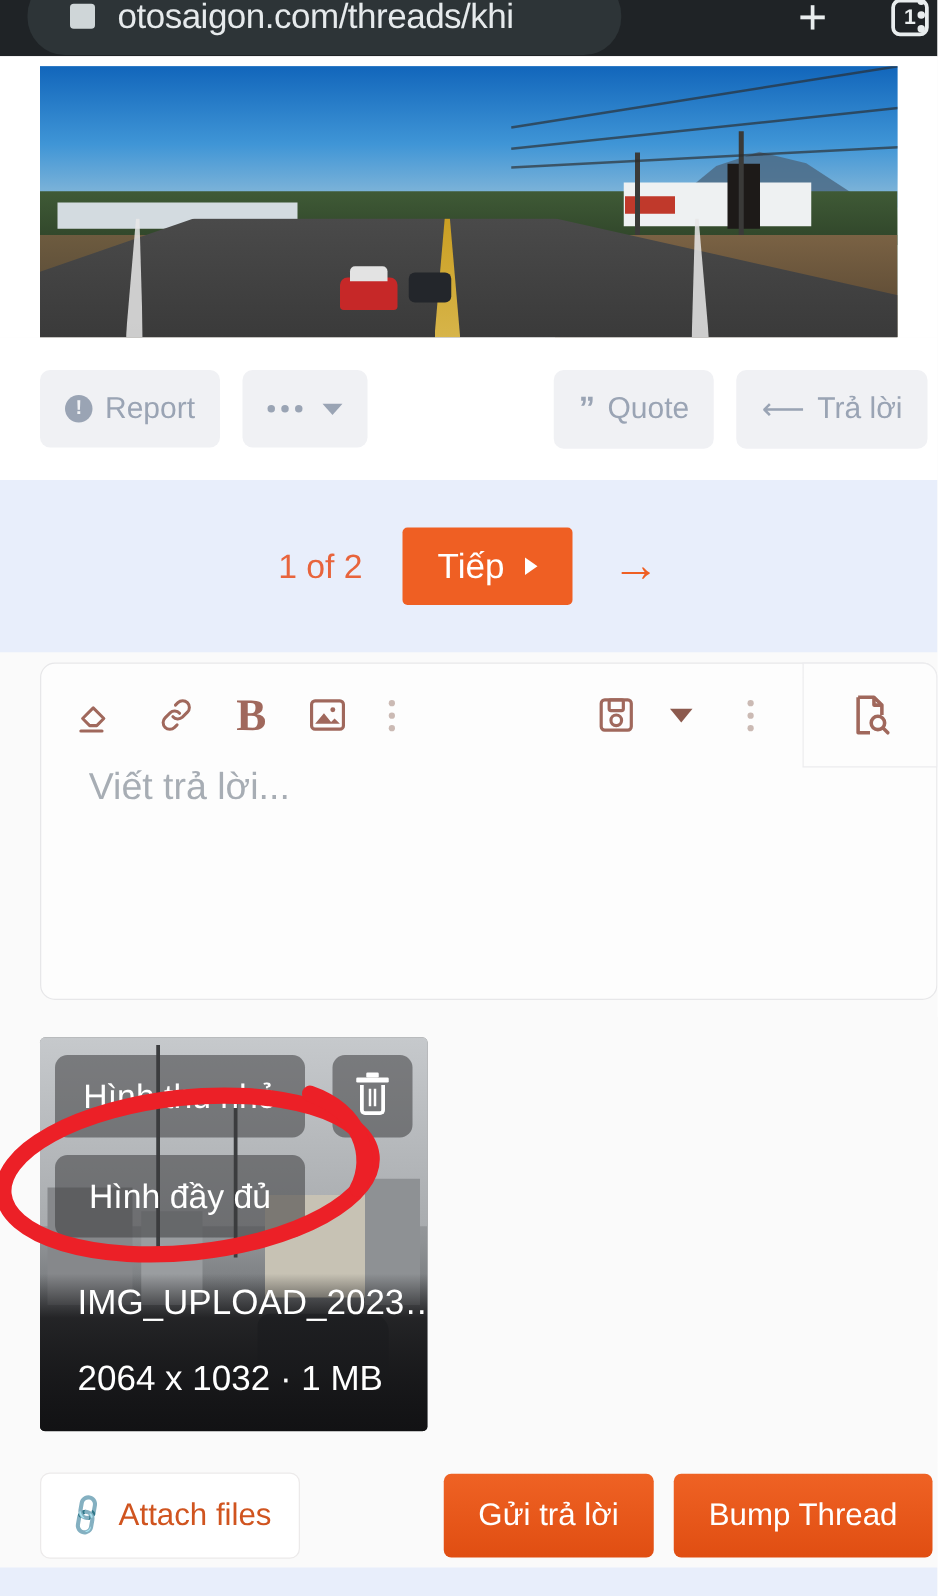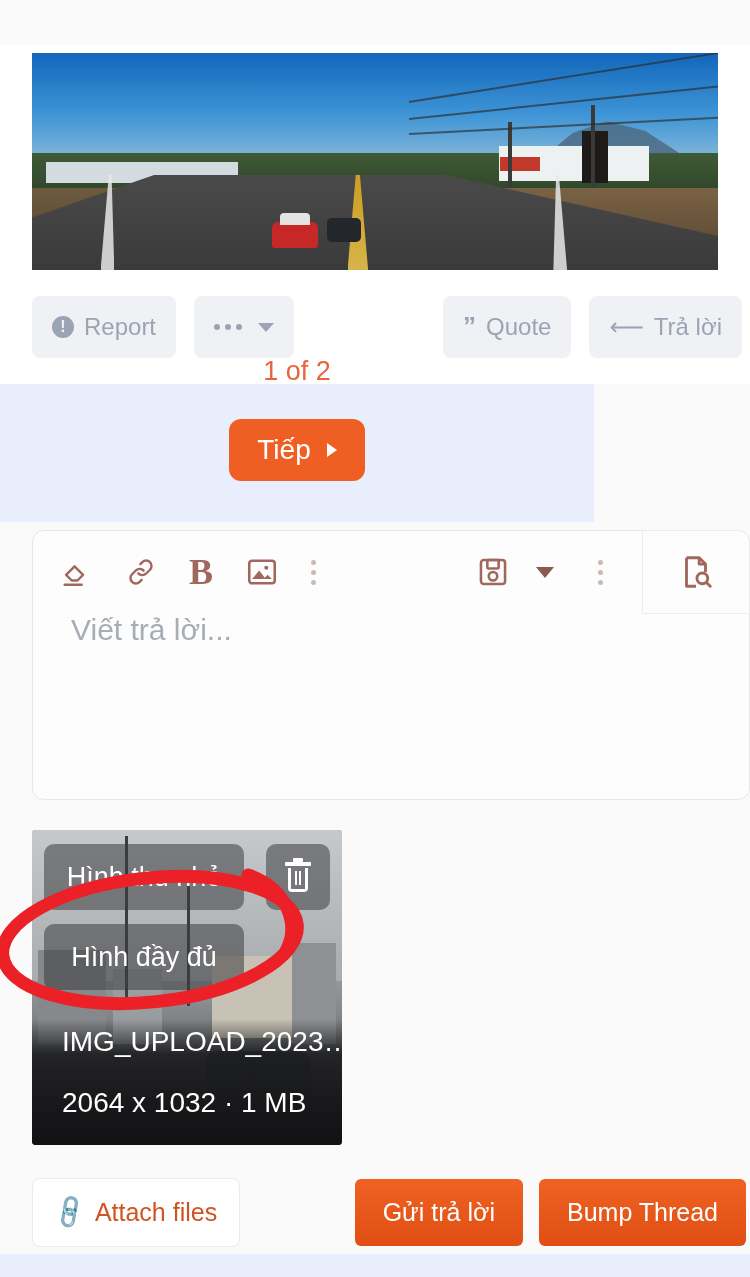--- a/index.html
+++ b/index.html
@@ -102,26 +102,26 @@
                font-size:16px; font-weight:700; display:flex; align-items:center; justify-content:center; }
   .ic-dots-h { display:flex; gap:5px; }
   .ic-dots-h i { width:6px; height:6px; border-radius:50%; background:#9aa4b4; display:block; }
   .caret-dn { width:0; height:0; border-left:8px solid transparent; border-right:8px solid transparent;
               border-top:9px solid #9aa4b4; margin-left:6px; }
   .ic-quote { font-size: 26px; font-weight: 700; line-height: .6; }
   .ic-reply { font-size: 24px; }
 
   
   .pagination {
-    position: absolute; top: 384px; left: 0; width: 594px; height: 138px;
-    background: #e8eefb; display: flex; align-items: center; justify-content: center; gap: 32px; flex-direction: column;
+    position: absolute; top: 384px; left: 0; width: 750px; height: 138px;
+    background: #e8eefb; display: flex; align-items: center; justify-content: center; gap: 32px;
   }
   .page-count { color: #e8643c; font-size: 27px; }
   .btn-next {
-    background: #ef5f23; border: none; border-radius: 12px; color: #ffffff;
+    background: #ef5f23; border: none; border-radius: 4px; color: #ffffff;
     font-size: 28px; padding: 15px 28px; display: flex; align-items: center; gap: 16px;
     font-family: "Liberation Sans", sans-serif;
   }
   .caret-rt { width:0; height:0; border-top:7px solid transparent; border-bottom:7px solid transparent;
               border-left:10px solid #ffffff; }
   .arrow-rt { color:#ef5f23; font-size:38px; line-height:1; }
 
   
   .editor-zone { position:absolute; top:522px; left:0; width:750px; height:648px; background:#fafafa; }
   .editor-box {
@@ -209,20 +209,39 @@
     color:#ffffff; font-size:25px; padding:19px 28px; white-space:nowrap;
     font-family:"Liberation Sans", sans-serif;
   }
   .footer-strip { position:absolute; left:0; top:1254px; width:750px; height:23px; background:#e8eefb; }
 </style>
 </head>
 <body>
 
 <div class="screen">
 
+  <div class="browser-bar">
+    <div class="url-pill">
+      <span class="page-icon"></span>
+      <span class="url-text">otosaigon.com/threads/khi</span>
+    </div>
+    <div class="chrome-btn btn-new">
+      <span>+</span>
+    </div>
+    <div class="chrome-btn btn-tabs">
+      <span class="tabs-box">1</span>
+    </div>
+    <div class="chrome-btn btn-menu" style="left:712px;">
+      <span class="dots-v">
+          <i></i>
+          <i></i>
+          <i></i>
+        </span>
+    </div>
+  </div>
 
   <div class="post-image-wrap">
     <div class="post-image">
       <div class="sky"></div>
       <div class="mountain"></div>
       <div class="treeline"></div>
       <div class="bldg-left"></div>
       <div class="bldg-right"></div>
       <div class="sign-red"></div>
       <div class="sign-dark"></div>

